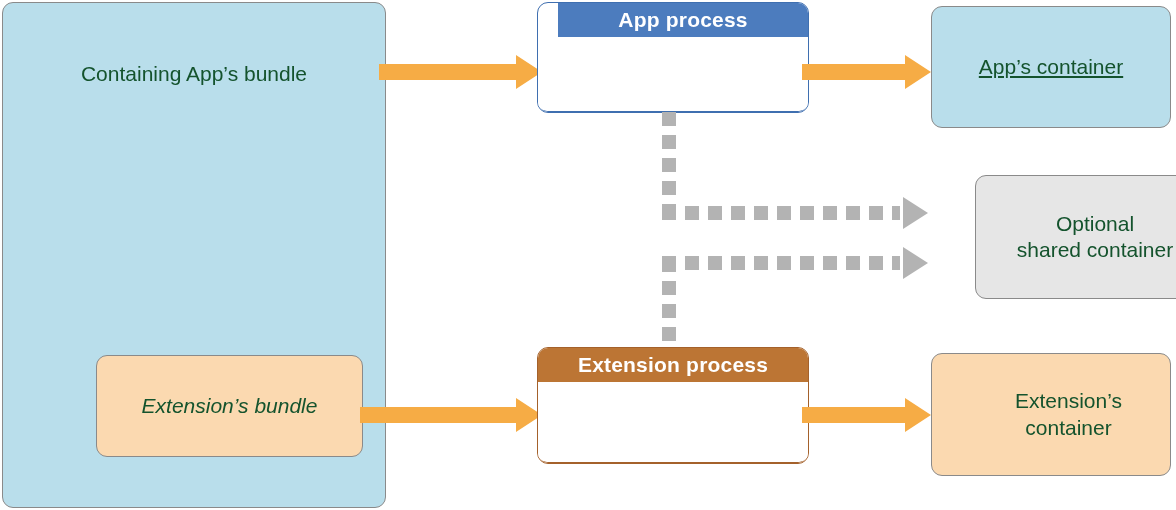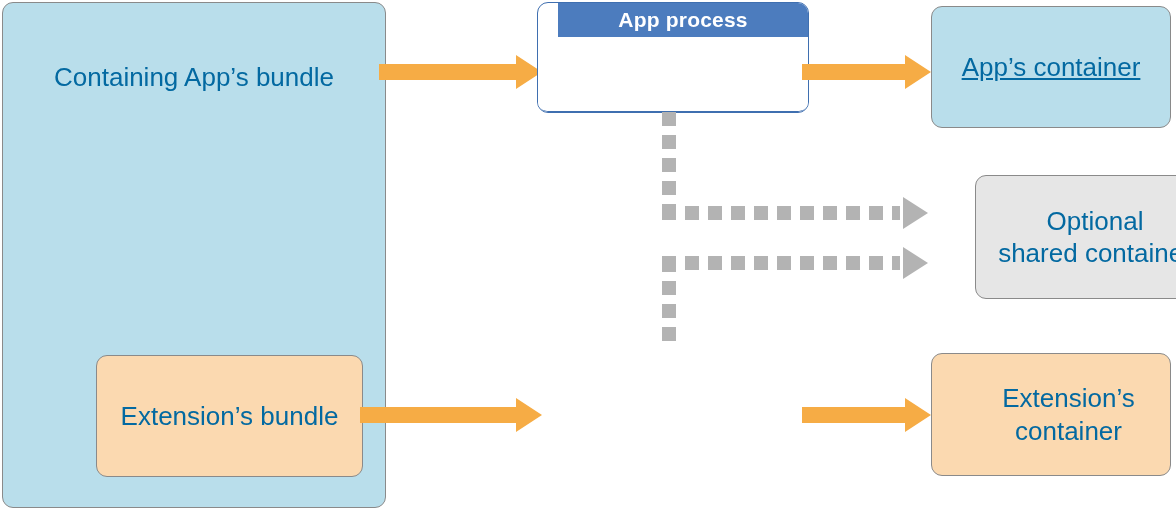--- a/index.html
+++ b/index.html
@@ -17,22 +17,22 @@
     background: #ffffff;
     overflow: hidden;
   }
   .node {
     position: absolute;
     box-sizing: border-box;
     display: flex;
     align-items: center;
     justify-content: center;
     text-align: center;
-    color: #0369a1;
-    font-size: 26px;
+    color: #14532d;
+    font-size: 21px;
     line-height: 1.25;
     border-radius: 11px;
     border: 1.2px solid #8a8a8a;
   }
 
   
   #containing-app-bundle {
     left: 2px;
     top: 2px;
     width: 384px;
@@ -41,22 +41,23 @@
     align-items: flex-start;
     justify-content: center;
     padding-top: 58px;
   }
 
   
   #extension-bundle {
     left: 96px;
     top: 355px;
     width: 267px;
-    height: 122px;
+    height: 102px;
     background: #fbd9b0;
+    font-style: italic;
   }
 
   
   .process {
     position: absolute;
     box-sizing: border-box;
     border-radius: 11px;
     overflow: hidden;
     background: #ffffff;
   }
@@ -237,20 +238,24 @@
   <div class="node" id="shared-container">
     <span style="white-space: pre-line;">Optional
 shared container</span>
   </div>
 
   <div class="arrow-solid" id="arrow-ext-in">
     <div class="shaft"></div>
     <div class="head"></div>
   </div>
 
+  <div class="process" id="extension-process">
+    <div class="hdr">Extension process</div>
+    <div class="body"></div>
+  </div>
 
   <div class="arrow-solid" id="arrow-ext-out">
     <div class="shaft"></div>
     <div class="head"></div>
   </div>
 
   <div class="node" id="extension-container">
     <span style="white-space: pre-line;">Extension’s
 container</span>
   </div>

